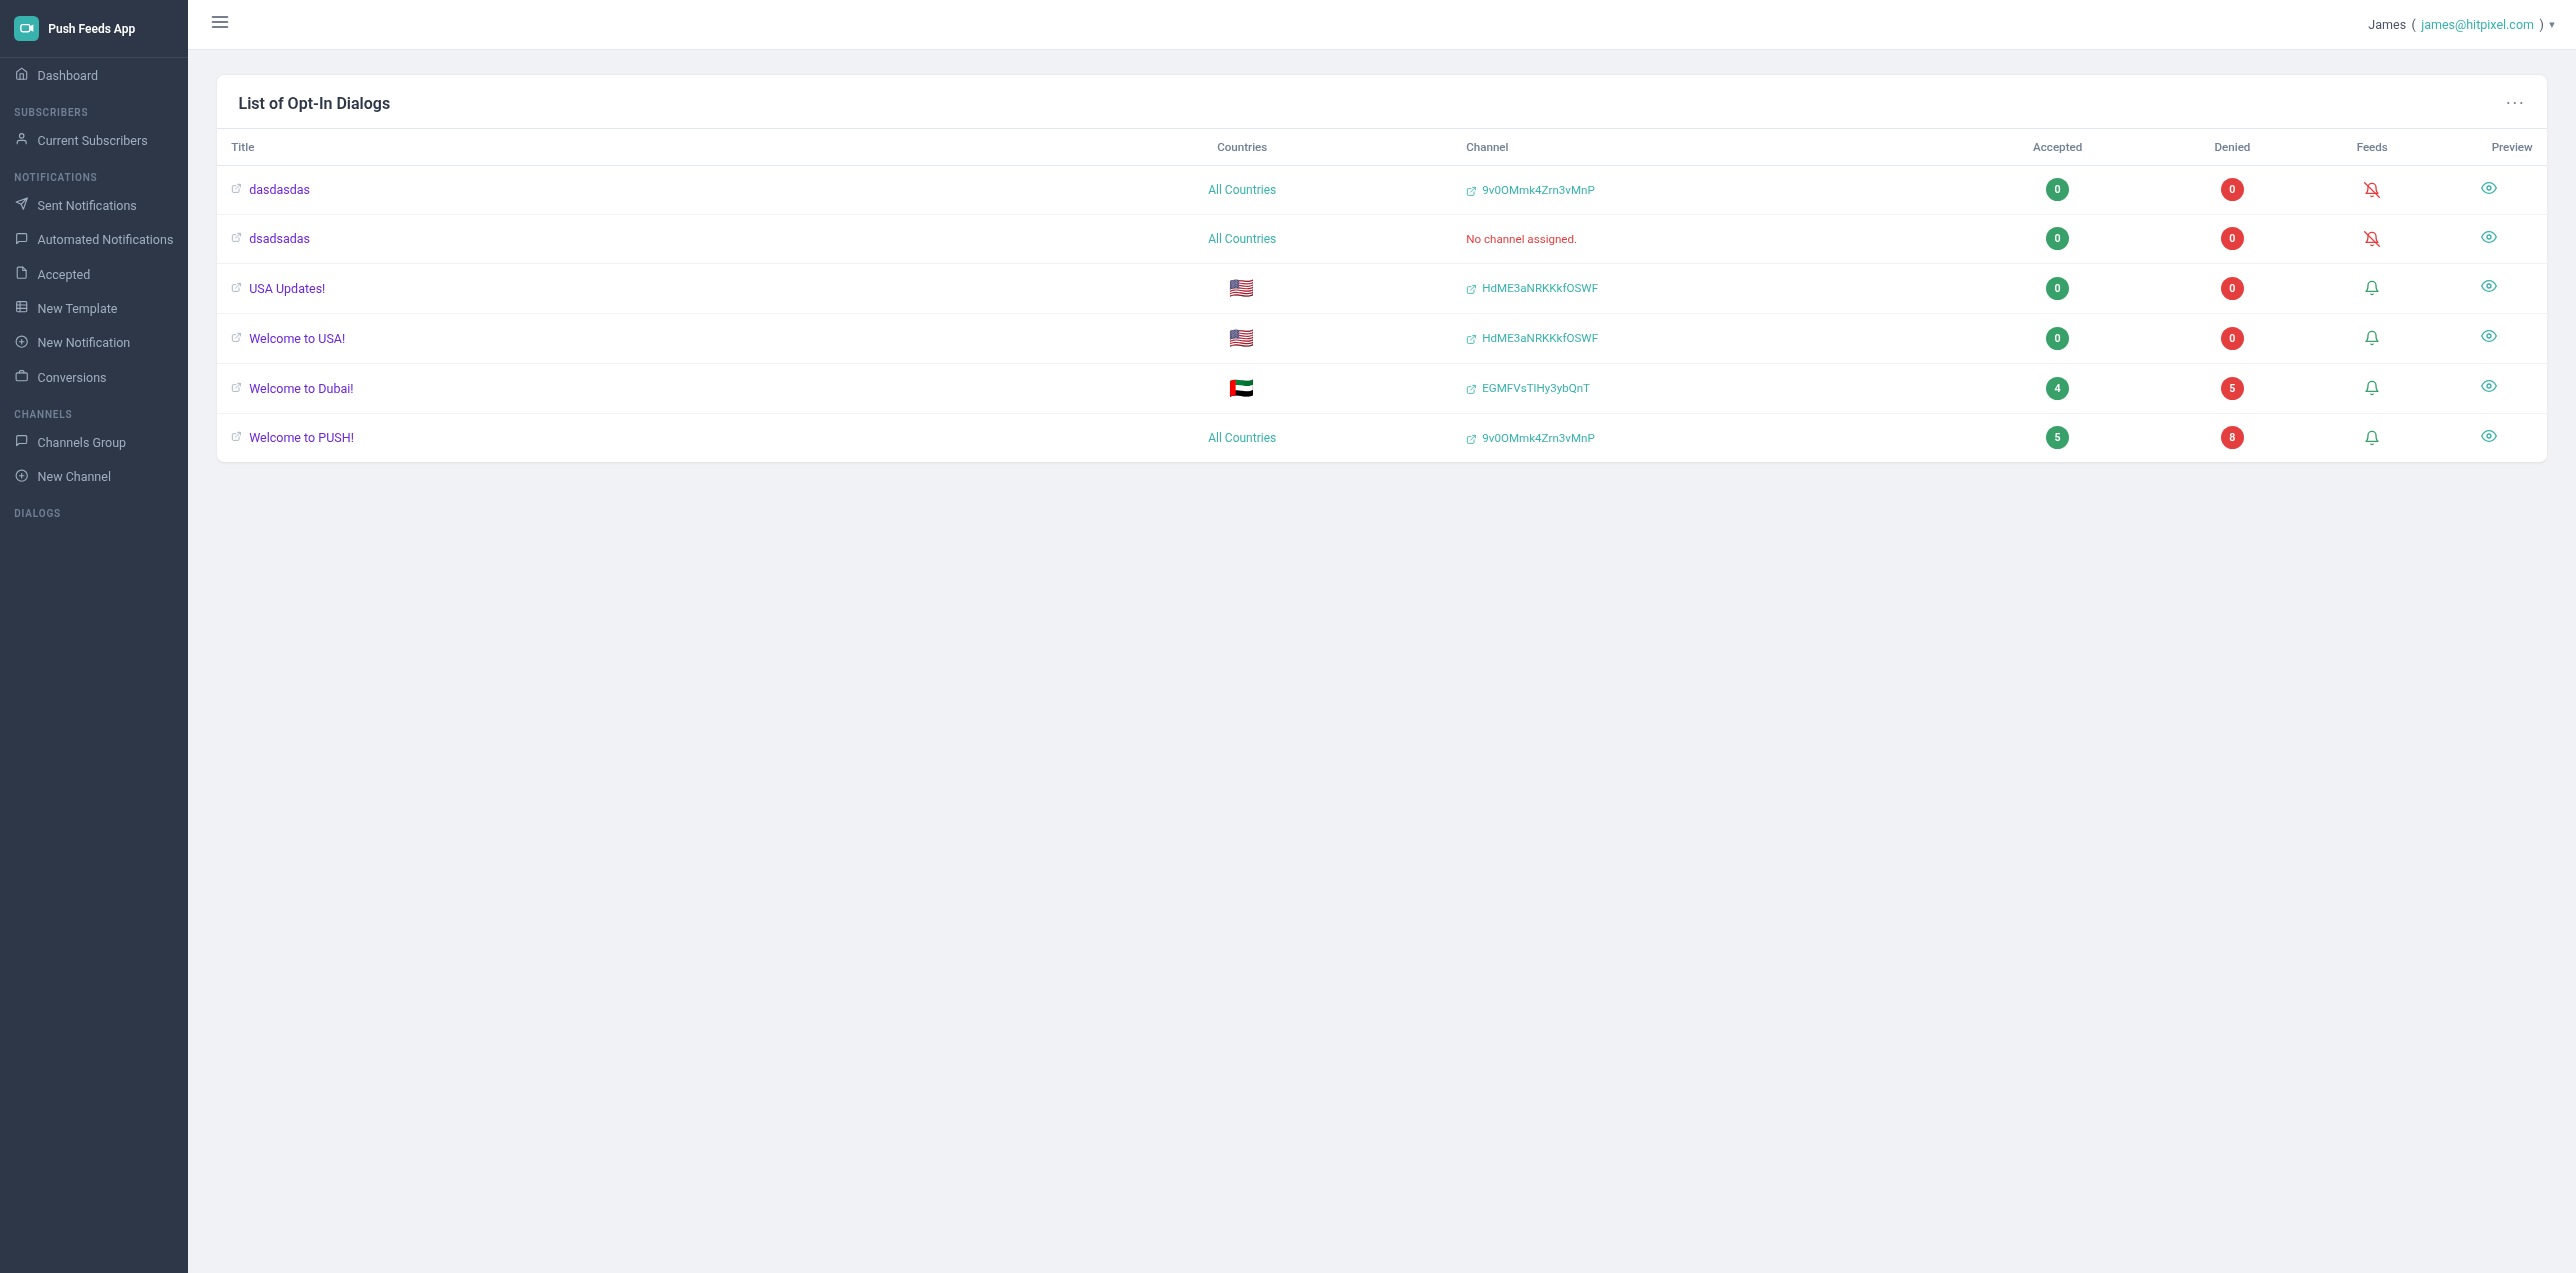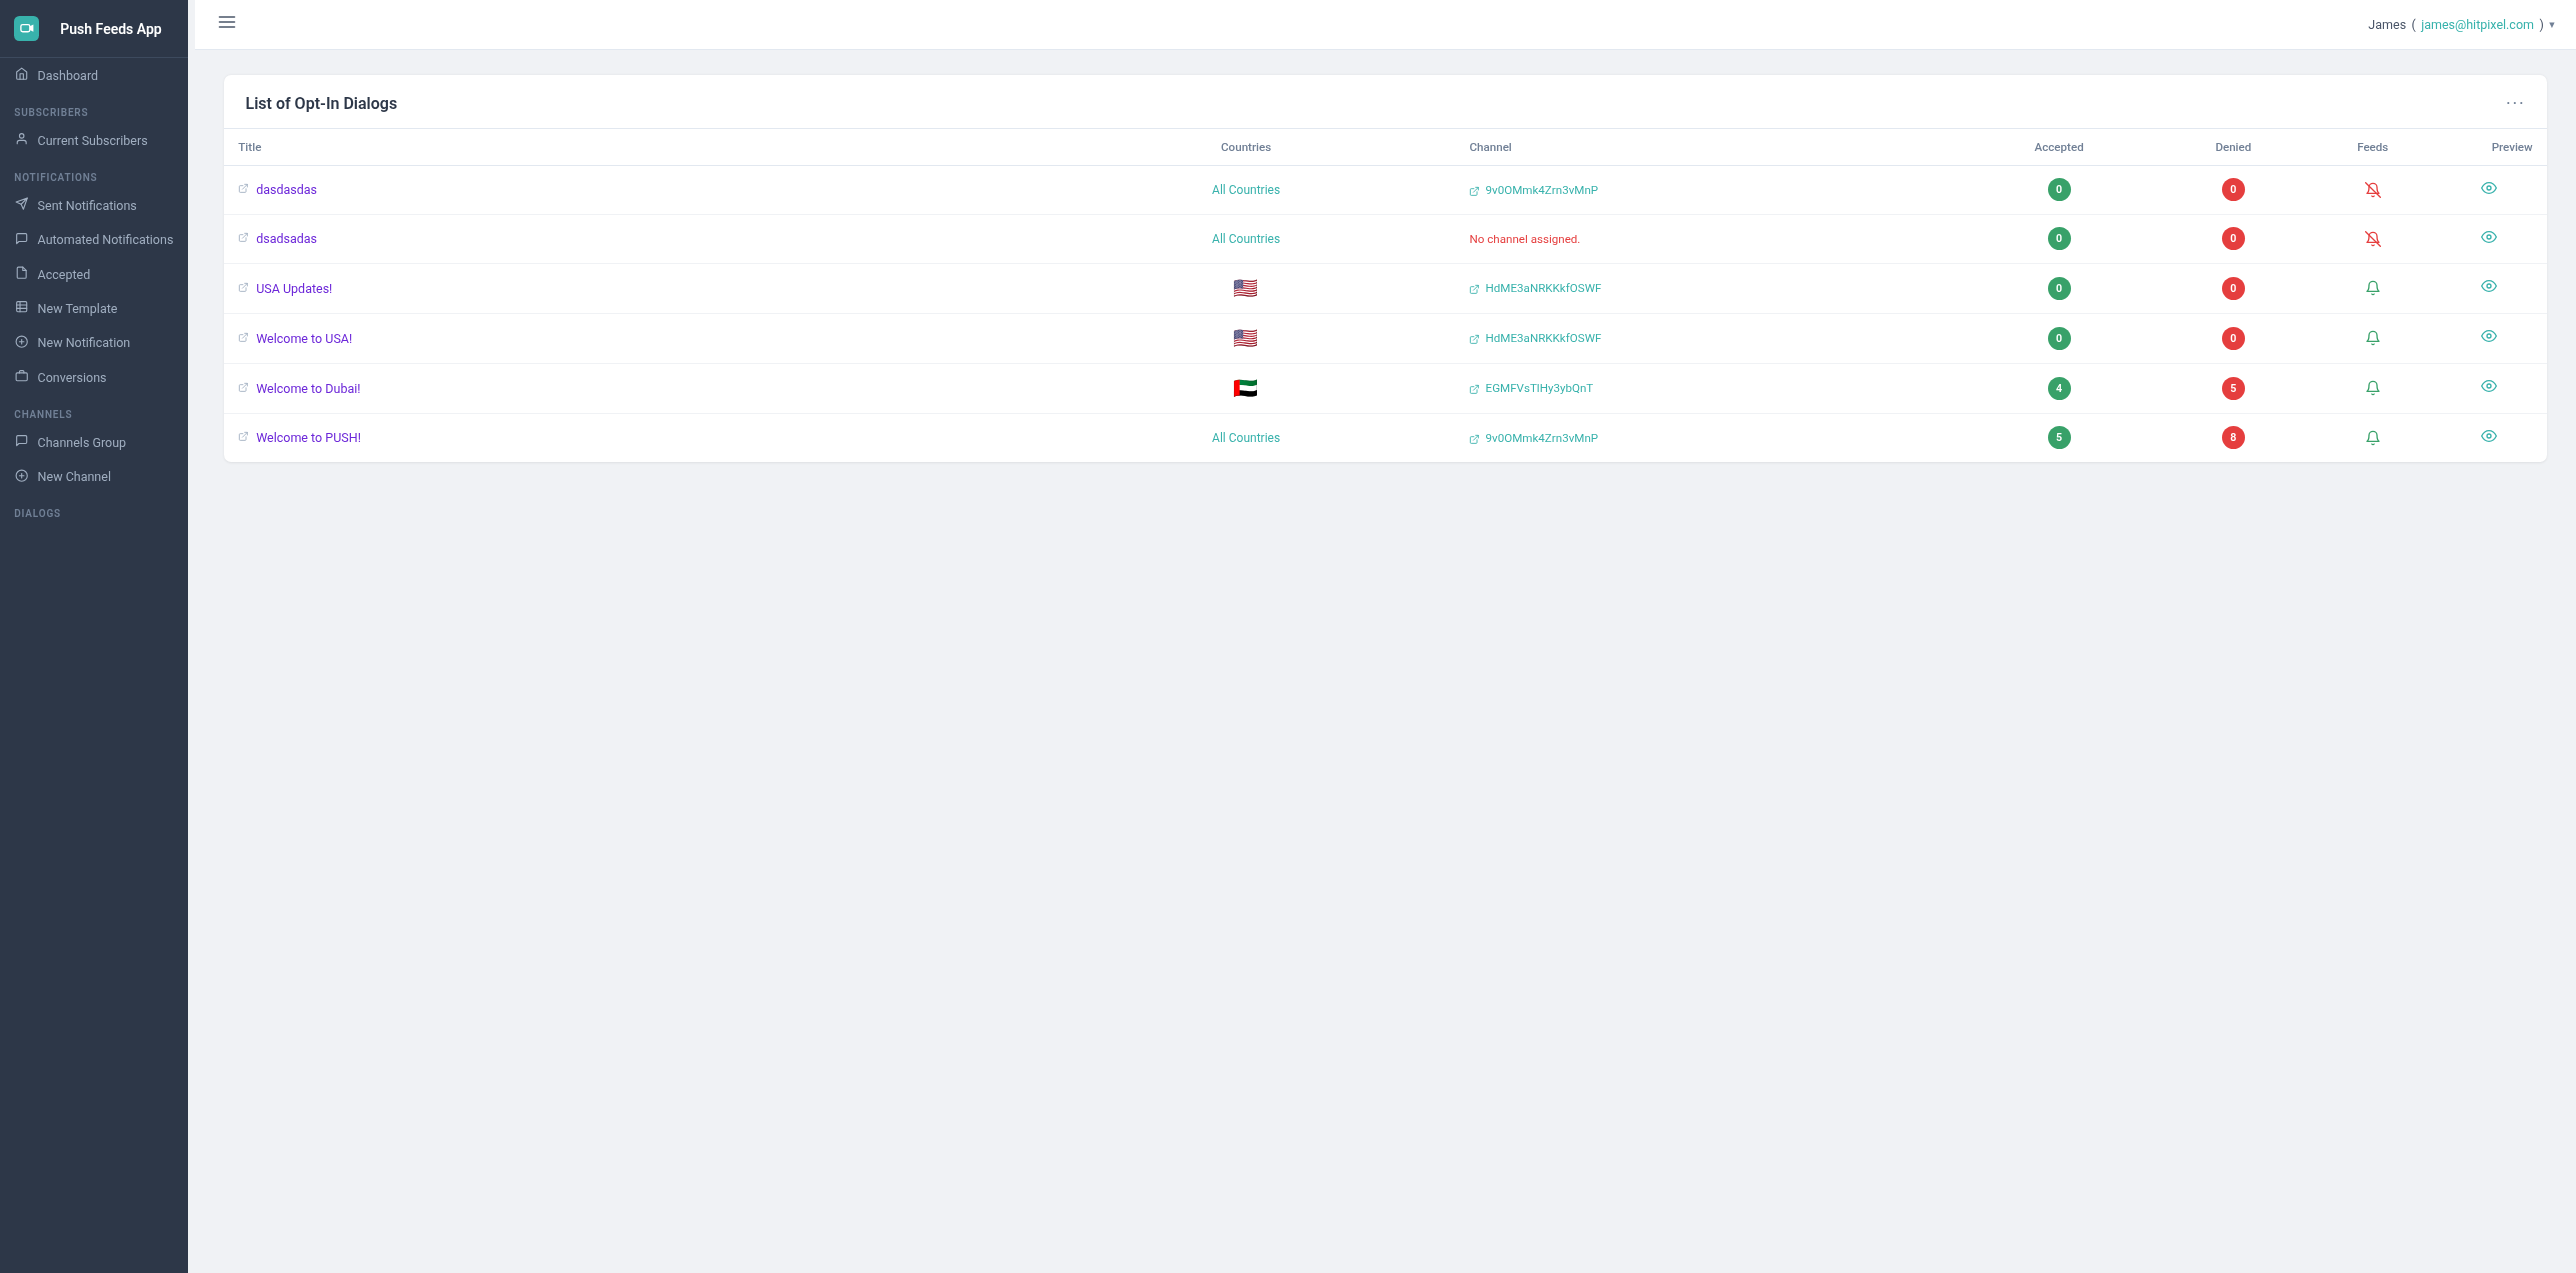--- a/index.html
+++ b/index.html
@@ -12,24 +12,24 @@
       background: #2d3748;
       color: #cbd5e0;
       display: flex;
       flex-direction: column;
       padding: 0;
       overflow-y: auto;
     }
     .sidebar-logo {
       display: flex;
       align-items: center;
-      gap: 21px;
+      gap: 9px;
       padding: 16px 14.3px;
       color: #fff;
-      font-size: 14px;
+      font-size: 12px;
       font-weight: 600;
       border-bottom: 0.9px solid #3d4a5e;
     }
     .sidebar-logo-icon {
       width: 25px;
       height: 25px;
       background: #38b2ac;
       border-radius: 5.4px;
       display: flex;
       align-items: center;
@@ -62,21 +62,20 @@
       font-size: 12.5px;
       flex-shrink: 0;
     }
 
     
     .main-content {
       flex: 1;
       display: flex;
       flex-direction: column;
       overflow: hidden;
-      margin-left: 7px;
     }
 
     
     .topbar {
       background: #fff;
       padding: 0 21.5px;
       height: 50px;
       display: flex;
       align-items: center;
       justify-content: space-between;

